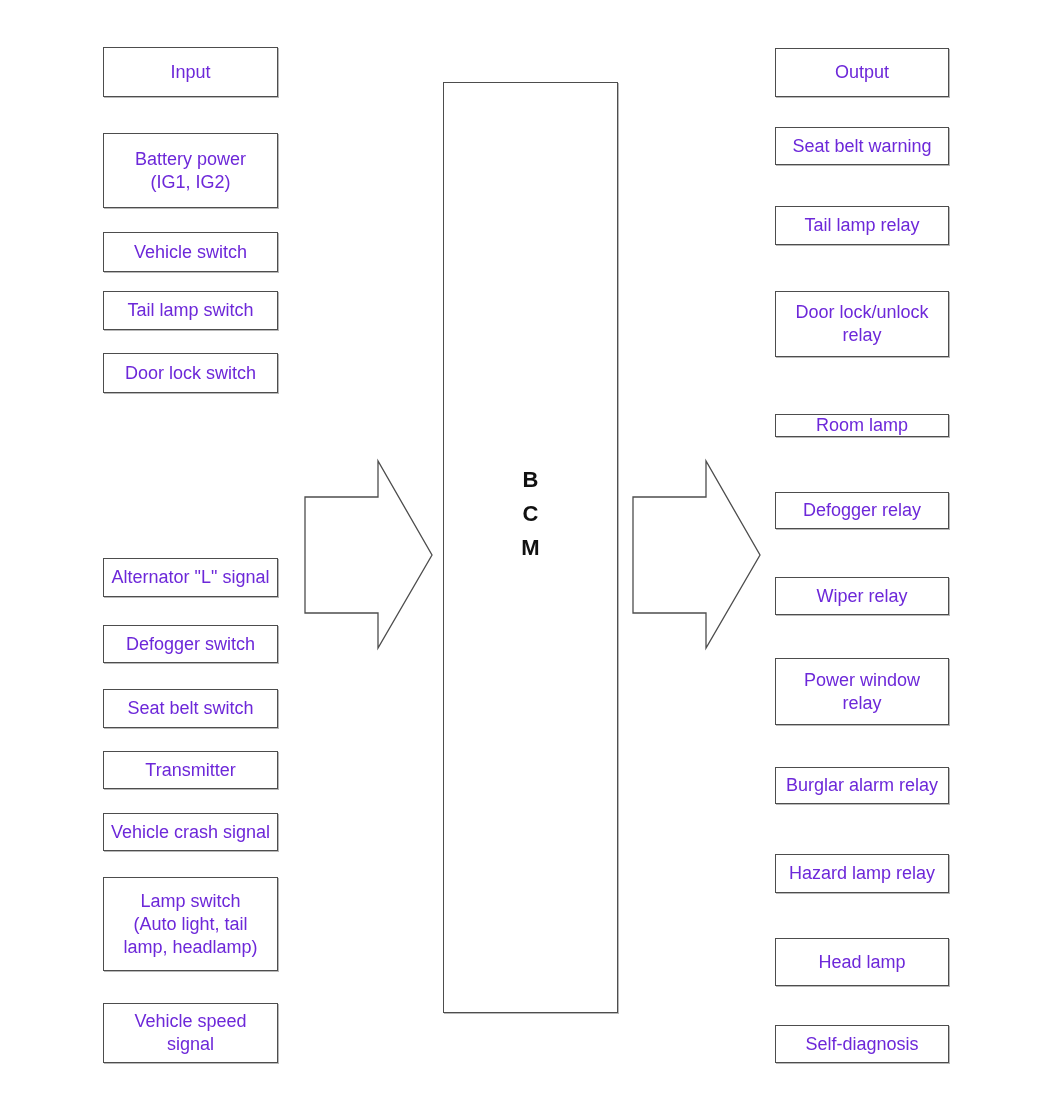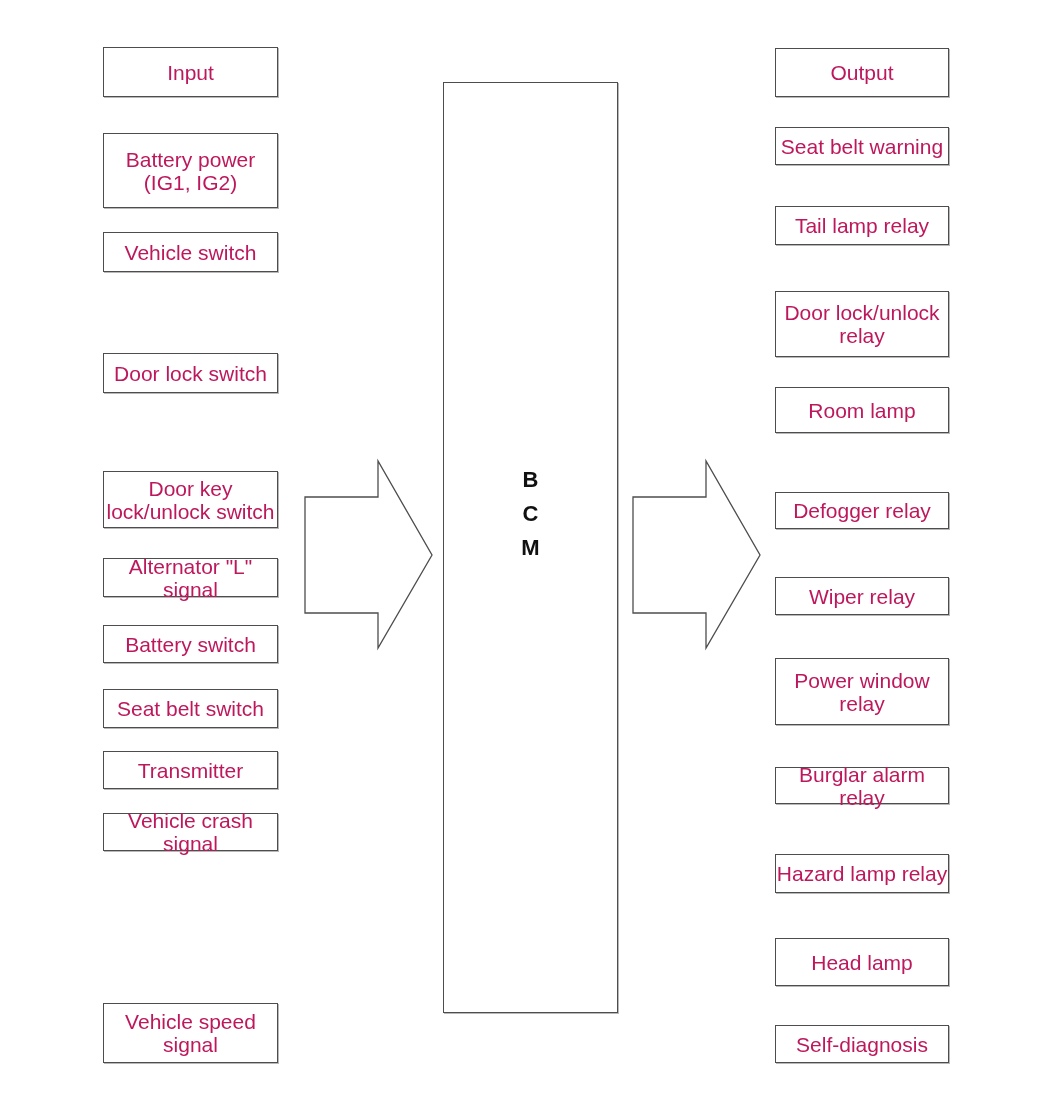--- a/index.html
+++ b/index.html
@@ -23,23 +23,23 @@
     box-shadow: 1px 1px 0 #b8b8b8;
     display: flex;
     align-items: center;
     justify-content: center;
     text-align: center;
     box-sizing: border-box;
   }
   .box span {
     display: block;
     white-space: pre-line;
-    font-size: 21px;
+    font-size: 18px;
     line-height: 23px;
-    color: #be185d;
+    color: #6d28d9;
   }
   .left-box  { left: 103px; width: 175px; }
   .right-box { left: 775px; width: 174px; align-items: center; }
   .bcm-box {
     position: absolute;
     left: 443px;
     top: 82px;
     width: 175px;
     height: 931px;
     background: #ffffff;
@@ -81,41 +81,45 @@
   <div class="box left-box" style="top:47px;height:50px">
     <span>Input</span>
   </div>
   <div class="box left-box" style="top:133px;height:75px">
     <span>Battery power
 (IG1, IG2)</span>
   </div>
   <div class="box left-box" style="top:232px;height:40px">
     <span>Vehicle switch</span>
   </div>
+  <div class="box left-box" style="top:291px;height:39px">
+    <span>Tail lamp switch</span>
+  </div>
   <div class="box left-box" style="top:353px;height:40px">
     <span>Door lock switch</span>
-  </div>
-  <div class="box left-box" style="top:471px;height:57px">
-    <span>Door key
-lock/unlock switch</span>
   </div>
   <div class="box left-box" style="top:558px;height:39px">
     <span>Alternator "L" signal</span>
   </div>
   <div class="box left-box" style="top:625px;height:38px">
-    <span>Battery switch</span>
+    <span>Defogger switch</span>
   </div>
   <div class="box left-box" style="top:689px;height:39px">
     <span>Seat belt switch</span>
   </div>
   <div class="box left-box" style="top:813px;height:38px">
     <span>Vehicle crash signal</span>
   </div>
   <div class="box left-box" style="top:751px;height:38px">
     <span>Transmitter</span>
+  </div>
+  <div class="box left-box" style="top:877px;height:94px">
+    <span>Lamp switch
+(Auto light, tail
+lamp, headlamp)</span>
   </div>
   <div class="box left-box" style="top:1003px;height:60px">
     <span>Vehicle speed
 signal</span>
   </div>
 
   <svg class="arrow-svg arrow-left" viewBox="0 0 140 205">
     <polygon points="5,45 78,45 78,9 132,103 78,196 78,161 5,161"></polygon>
   </svg>
 
@@ -135,21 +139,21 @@
   <div class="box right-box" style="top:127px;height:38px">
     <span>Seat belt warning</span>
   </div>
   <div class="box right-box" style="top:206px;height:39px">
     <span>Tail lamp relay</span>
   </div>
   <div class="box right-box" style="top:291px;height:66px">
     <span>Door lock/unlock
 relay</span>
   </div>
-  <div class="box right-box" style="top:387px;height:46px">
+  <div class="box right-box" style="top:414px;height:23px">
     <span>Room lamp</span>
   </div>
   <div class="box right-box" style="top:492px;height:37px">
     <span>Defogger relay</span>
   </div>
   <div class="box right-box" style="top:577px;height:38px">
     <span>Wiper relay</span>
   </div>
   <div class="box right-box" style="top:658px;height:67px">
     <span>Power window

